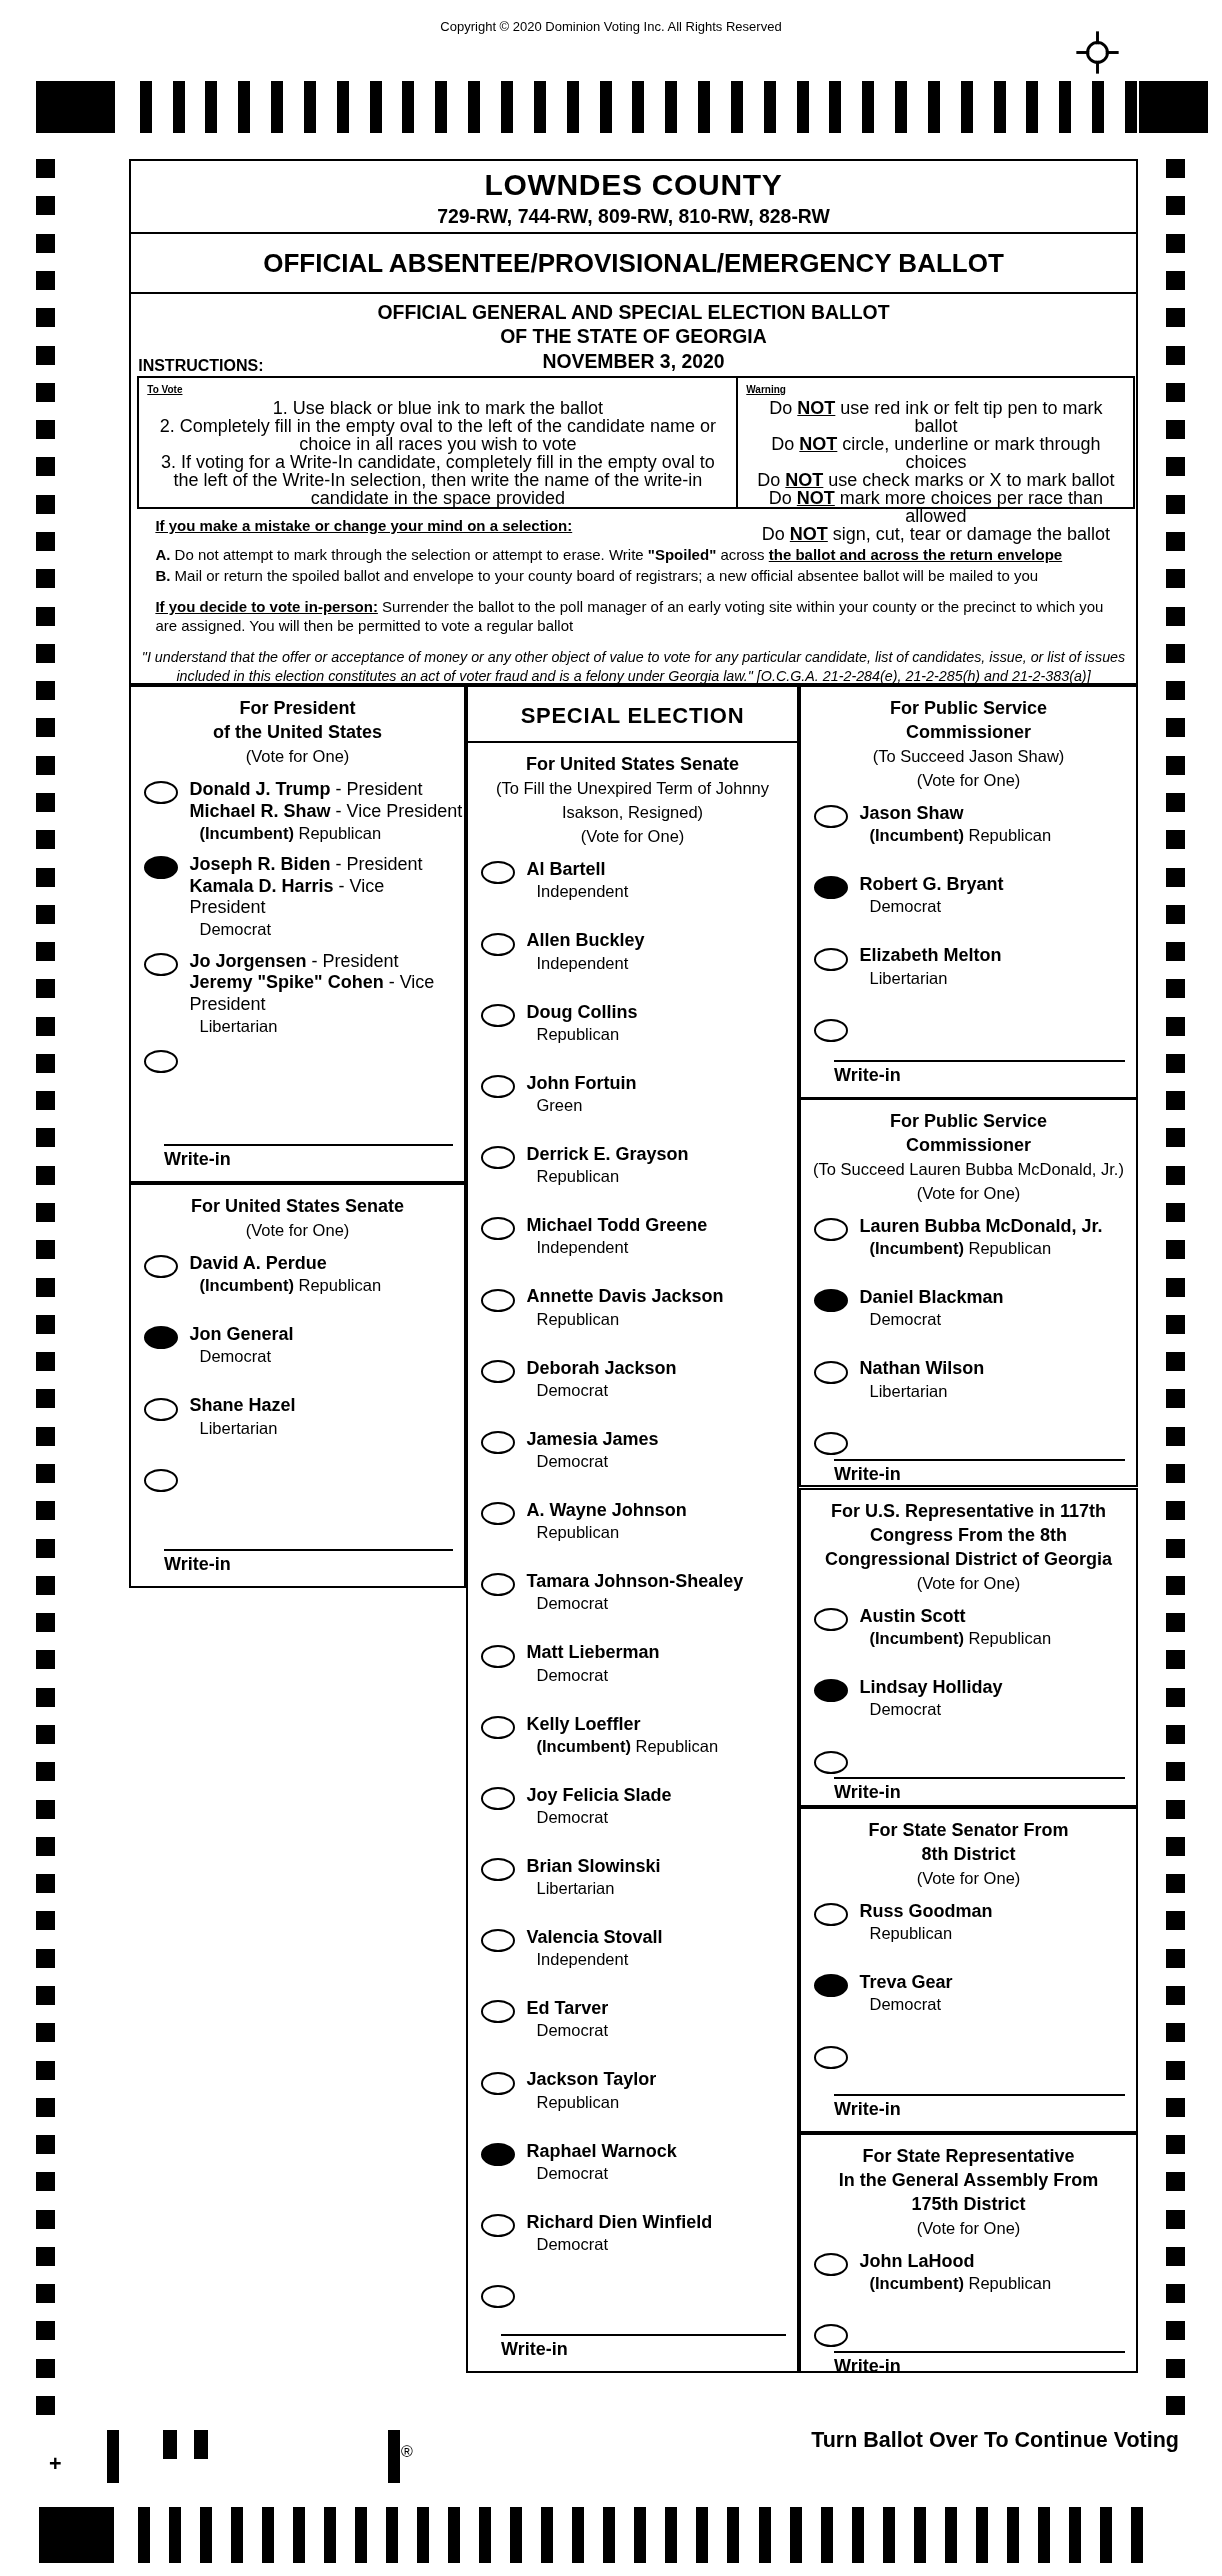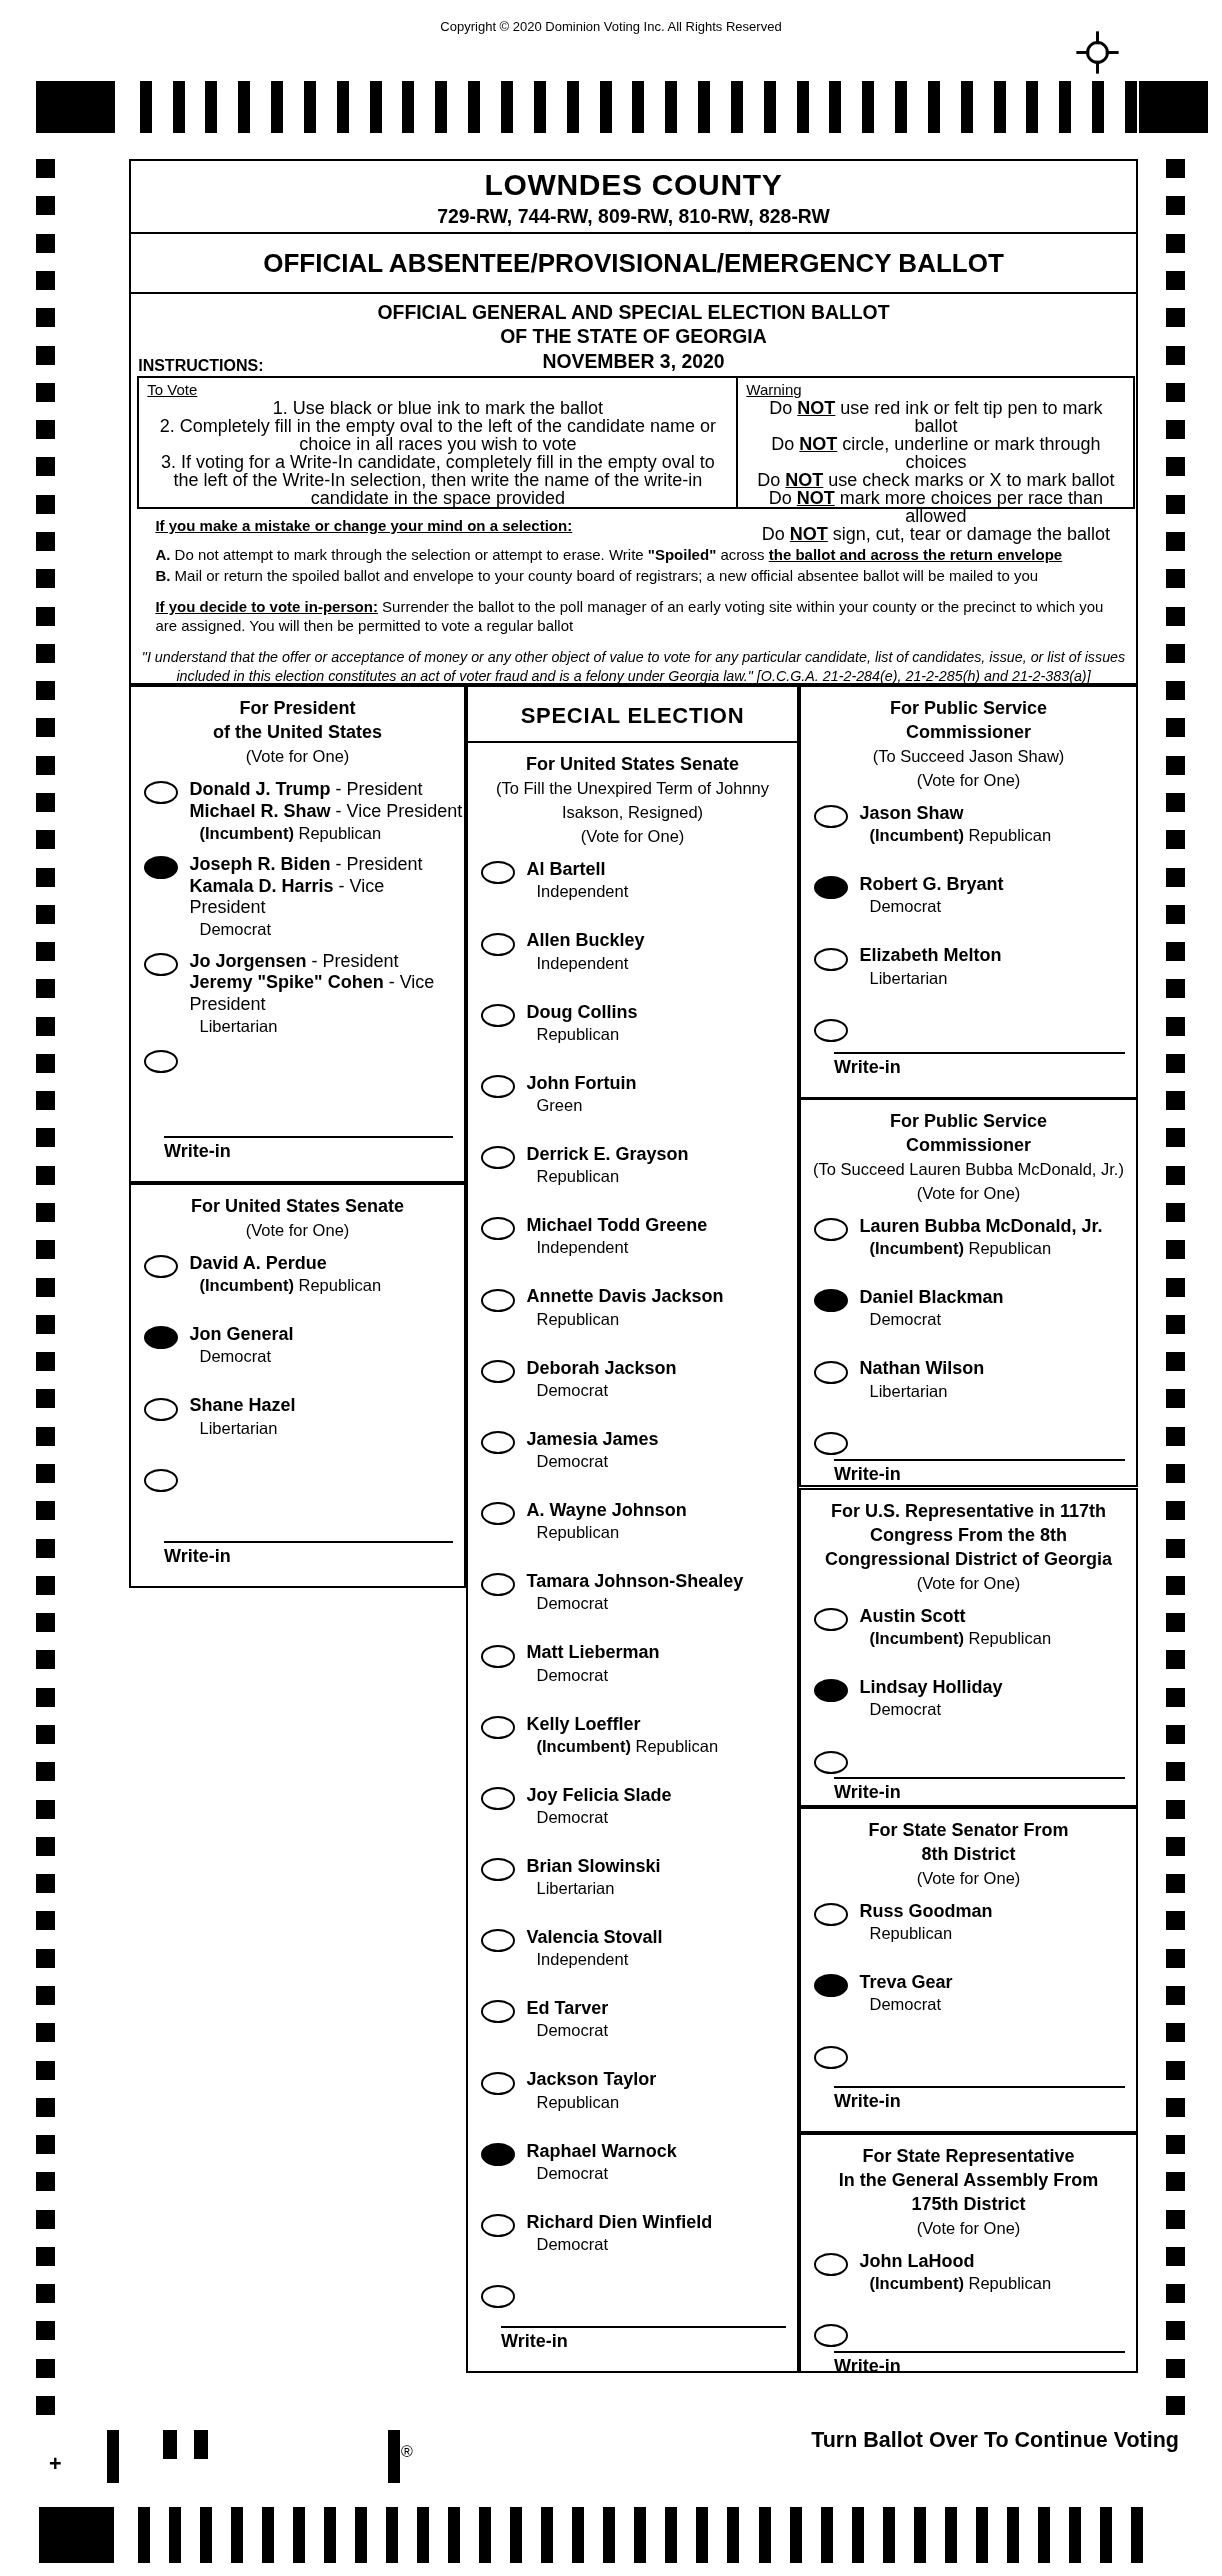--- a/index.html
+++ b/index.html
@@ -17,21 +17,21 @@
   #ballot-type{font-size:26px;font-weight:bold;margin-top:14.3px;}
   #election-box{top:292px;height:393px;}
   .etitle{position:absolute;top:5.7px;left:0;right:0;text-align:center;font-weight:bold;
           font-size:19.4px;line-height:24.4px;}
   #instructions-label{position:absolute;top:63px;left:7.2px;font-size:16px;font-weight:bold;}
   #ivote-box{position:absolute;top:82px;left:5.7px;width:998px;height:133px;border:2.9px solid #000;
              box-sizing:border-box;display:flex;}
   .icell{padding:2.9px 7.2px 1.4px 8.6px;box-sizing:border-box;}
   #icell-left{width:599px;border-right:2.2px solid #000;}
   #icell-right{flex:1;}
-  .ivt{font-size:15px;font-weight:normal;text-decoration:underline;line-height:18.6px;}
+  .ivt{font-size:10px;font-weight:bold;text-decoration:underline;line-height:18.6px;}
   .iline{font-size:18px;line-height:18px;text-align:center;}
   .ep{position:absolute;left:24.4px;right:17px;font-size:15px;line-height:19.4px;}
   #mistake-head{top:222px;}
   #mistake-a{top:251px;}
   #mistake-b{top:272px;}
   #in-person{top:303px;}
   #fraud{top:354px;left:10px;right:10px;text-align:center;font-style:italic;font-size:14.3px;line-height:19.4px;}
   .b{font-weight:bold;}
   .bu{font-weight:bold;text-decoration:underline;}
   
@@ -44,21 +44,21 @@
   .chead .sub{font-weight:normal;font-size:16.5px;white-space:nowrap;}
   .cand{display:flex;align-items:flex-start;padding-left:13px;margin-bottom:29px;flex:none;}
   .p3 .cand{margin-bottom:11.5px;}
   .cand.empty{margin-bottom:0;min-height:29px;}
   .oval{width:34px;height:23px;border:2.2px solid #000;border-radius:50%;flex:none;
         box-sizing:border-box;margin-top:2.2px;background:#fff;}
   .oval.filled{background:#000;}
   .ctext{margin-left:11.5px;}
   .cline{font-size:18px;line-height:21.5px;}
   .cparty{font-size:16.5px;line-height:20px;padding-left:10px;margin-top:0.7px;}
-  .wi{margin-top:auto;flex:none;margin-left:33px;margin-right:11.5px;padding-bottom:19px;}
+  .wi{margin-top:auto;flex:none;margin-left:33px;margin-right:11.5px;padding-bottom:11px;}
   .wi-line{border-top:2.2px solid #000;height:2.2px;}
   .wi-label{font-weight:bold;font-size:18px;margin-top:0.7px;}
   .turnover{position:absolute;top:2428px;right:43px;font-size:21.5px;font-weight:bold;}
   #plus-mark{position:absolute;left:49px;top:2452px;font-size:21.5px;font-weight:bold;}
   #reg-mark{position:absolute;left:401px;top:2443px;font-size:16px;}
 </style>
 </head>
 <body>
 
 <div class="page">

